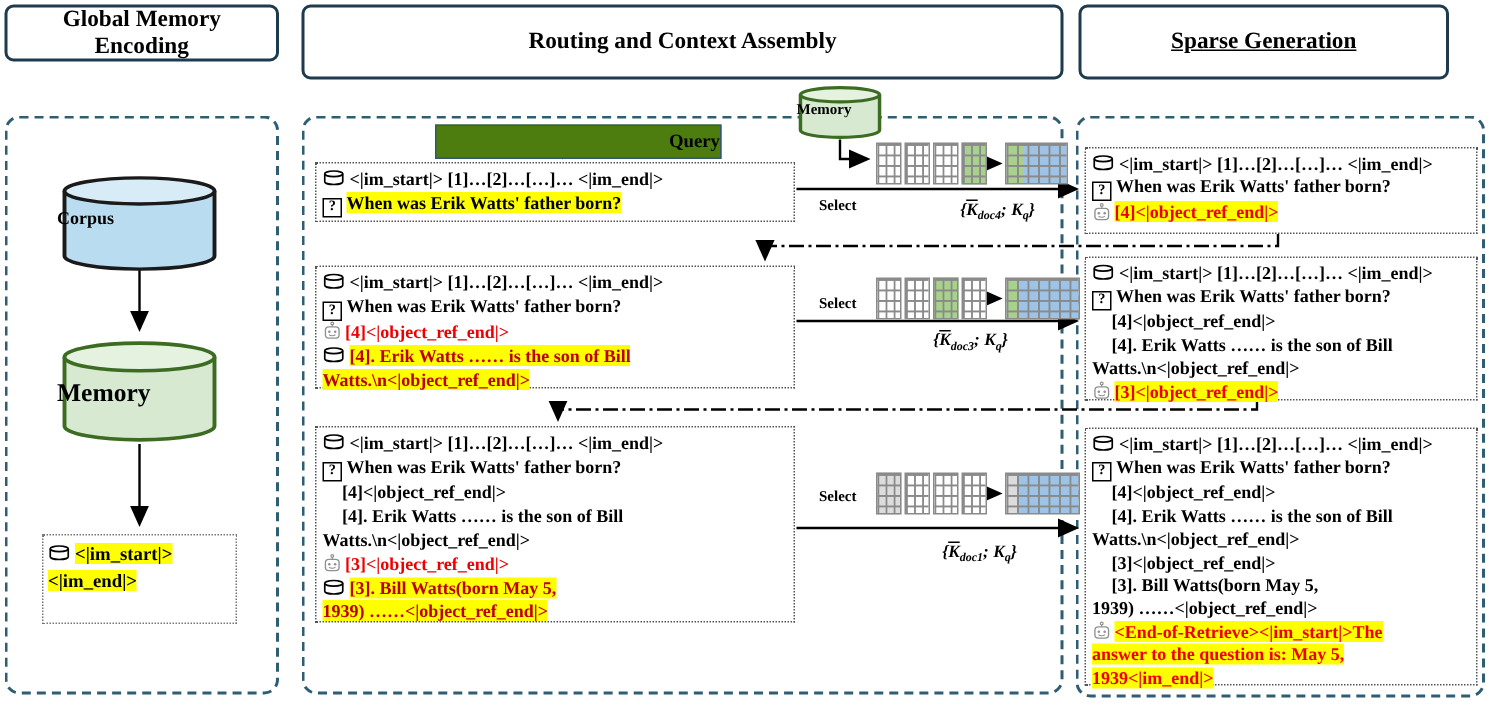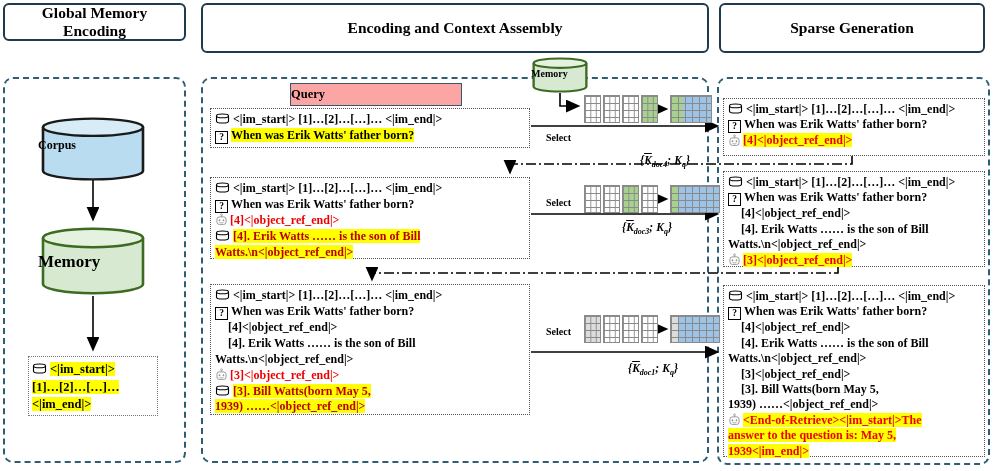--- a/index.html
+++ b/index.html
@@ -33,22 +33,22 @@
   
   .cylsvg{position:absolute;z-index:4;}
   .cylsvg.corpus path{fill:var(--corpus-fill,#b9dcf0);stroke:var(--cyl-border,#1a1a1a);stroke-width:2.6;}
   .cylsvg.corpus ellipse{fill:var(--corpus-top,#d8ecf8);stroke:var(--cyl-border,#1a1a1a);stroke-width:2.6;}
   .cylsvg.memory path{fill:var(--memory-fill,#d7e9d0);stroke:var(--memory-border,#3c6b22);stroke-width:2.6;}
   .cylsvg.memory ellipse{fill:var(--memory-top,#e6f2e0);stroke:var(--memory-border,#3c6b22);stroke-width:2.6;}
   .cylsvg.small path{stroke-width:4.4;}
   .cylsvg.small ellipse{stroke-width:4.4;}
   .cyl-label{position:absolute;z-index:5;text-align:left;}
   
-  .qbox{position:absolute;z-index:4;border:1.6px solid #35596b;background:#fca5a5;display:flex;
-        align-items:center;justify-content:flex-start;font-size:12.5px;}
+  .qbox{position:absolute;z-index:4;border:1.6px solid #35596b;background:#4d7c0f;display:flex;
+        align-items:center;justify-content:flex-end;font-size:12.5px;padding-left:19px;}
   
   .tokbox{position:absolute;z-index:4;border:1.6px dotted #777;background:#fff;box-sizing:border-box;
           padding:4px 3px;font-size:12.5px;line-height:17.5px;}
   
   .sel-label{position:absolute;z-index:4;font-size:10px;}
   .kv{position:absolute;z-index:4;font-size:11.5px;font-style:italic;text-align:center;}
   .kv sub{font-size:8px;}
   .kv .ovl{text-decoration:overline;}
   .kv .kvsemi{margin-right:3px;}
   
@@ -85,23 +85,23 @@
         <circle cx="13" cy="11" r="1.3" fill="#909090"></circle>
         <path d="M6.7 14 a4 2.6 0 0 0 6.6 0" fill="none" stroke="#909090" stroke-width="1.2"></path>
       </symbol>
     </defs>
   </svg>
 
   <div class="hdr" style="left:3px;top:3px;width:183px;height:38px;">
     <span>Global Memory Encoding</span>
   </div>
   <div class="hdr" style="left:201px;top:3px;width:508px;height:50px;">
-    <span>Encoding and Context Assembly</span>
-  </div>
-  <div class="hdr" style="left:719px;top:3px;width:266px;height:50px;">
+    <span>Routing and Context Assembly</span>
+  </div>
+  <div class="hdr" style="left:719px;top:3px;width:247px;height:50px;text-decoration:underline;">
     <span>Sparse Generation</span>
   </div>
 
   <div class="pan" style="left:3px;top:77px;width:183px;height:386px;"></div>
   <div class="pan" style="left:201px;top:77px;width:508px;height:386px;"></div>
   <div class="pan" style="left:717px;top:77px;width:273px;height:388px;"></div>
 
   <svg class="overlay" width="996" height="471">
     <defs>
       <marker id="ah" markerWidth="10" markerHeight="9" refX="7.5" refY="4" orient="auto">
@@ -137,21 +137,20 @@
   <svg class="cylsvg memory" style="left:38px;top:226px;" width="110" height="70" viewBox="0 0 110 76" preserveAspectRatio="none">
     <path d="M5 13 v50 a50 10 0 0 0 100 0 v-50"></path>
     <ellipse cx="55" cy="13" rx="50" ry="10"></ellipse>
   </svg>
   <div class="cyl-label" style="left:38px;top:252px;width:110px;font-size:17px;">Memory</div>
 
   <div class="tokbox" style="left:28px;top:356px;width:130px;height:60px;">
     <div class="ln"><svg class="ic">
           <use href="#icyl"></use>
         </svg><span class="t hl">&lt;|im_start|&gt;</span></div>
-    <div class="ln"><span class="t hl">[1]…[2]…[…]…</span></div>
     <div class="ln"><span class="t hl">&lt;|im_end|&gt;</span></div>
   </div>
 
   <div class="qbox" style="left:290px;top:83px;width:170px;height:21px;">
     <span>Query</span>
   </div>
 
   <svg class="cylsvg memory small" style="left:531px;top:57px;" width="58" height="36" viewBox="0 0 110 76" preserveAspectRatio="none">
     <path d="M5 13 v50 a50 10 0 0 0 100 0 v-50"></path>
     <ellipse cx="55" cy="13" rx="50" ry="10"></ellipse>
@@ -211,21 +210,21 @@
   <div class="mg sel" style="left:622px;top:185px;"></div>
   <div class="mg" style="left:641px;top:185px;"></div>
   <div class="rg" style="left:670px;top:185px;width:50px;--sw:16%;--sc:var(--green-cell,#a9d18e);"></div>
 
   <div class="mg selgray" style="left:584px;top:315px;"></div>
   <div class="mg" style="left:603px;top:315px;"></div>
   <div class="mg" style="left:622px;top:315px;"></div>
   <div class="mg" style="left:641px;top:315px;"></div>
   <div class="rg" style="left:670px;top:315px;width:50px;--sw:16%;--sc:var(--gray-cell,#dcdcdc);"></div>
 
-  <div class="kv" style="left:610px;top:134px;width:110px;margin-top:20px;">
+  <div class="kv" style="left:610px;top:134px;width:110px;">
     <span>{</span><span class="ovl">K</span><sub>doc4</sub><span class="kvsemi">;</span><span>K</span><sub>q</sub><span>}</span>
   </div>
   <div class="kv" style="left:592px;top:221px;width:110px;">
     <span>{</span><span class="ovl">K</span><sub>doc3</sub><span class="kvsemi">;</span><span>K</span><sub>q</sub><span>}</span>
   </div>
   <div class="kv" style="left:598px;top:362px;width:110px;">
     <span>{</span><span class="ovl">K</span><sub>doc1</sub><span class="kvsemi">;</span><span>K</span><sub>q</sub><span>}</span>
   </div>
 
   <div class="block tight" style="left:723px;top:98px;width:262px;height:58px;">

